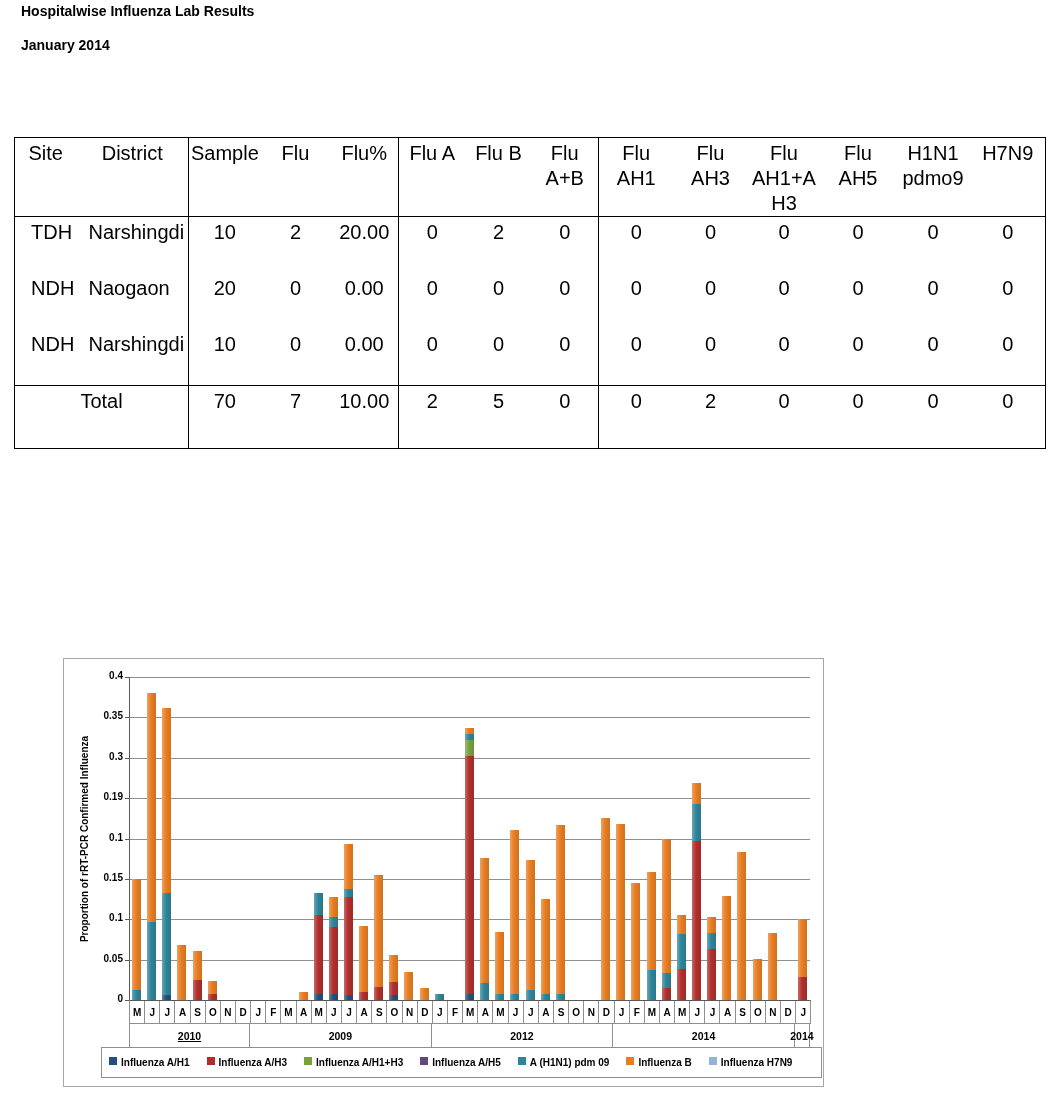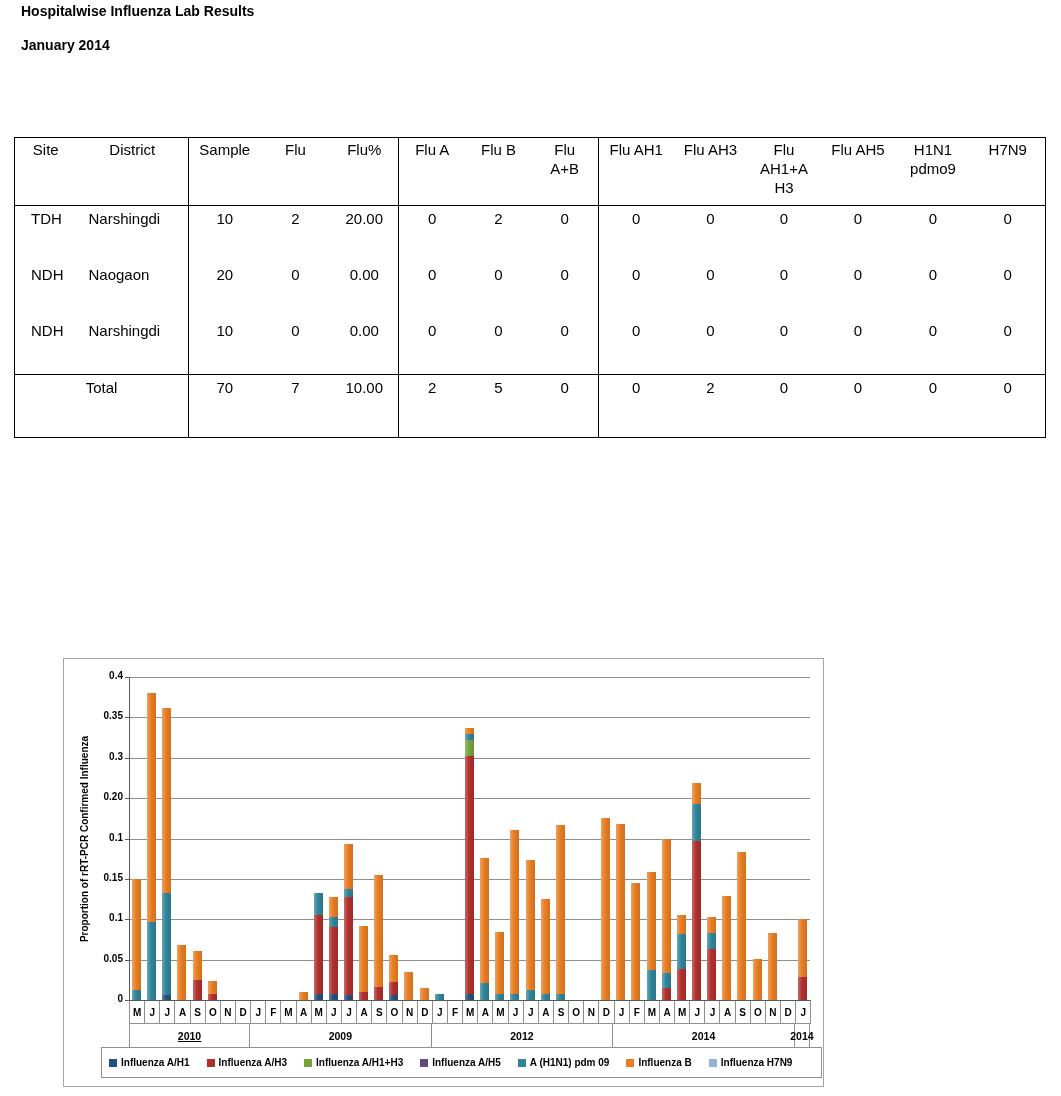--- a/index.html
+++ b/index.html
@@ -5,21 +5,21 @@
   html,body{margin:0;padding:0;background:#fff;}
   body{font-family:"Liberation Sans",sans-serif;color:#000;}
   #page{position:relative;width:1061px;height:1096px;background:#fff;overflow:hidden;}
 
   
   #title{position:absolute;left:21px;top:3px;font-size:14px;font-weight:bold;}
   #subtitle{position:absolute;left:21px;top:37px;font-size:14px;font-weight:bold;}
 
   
   #lab-table{position:absolute;left:14px;top:137px;width:837px;border-collapse:collapse;
-             font-size:15px;table-layout:fixed;}
+             font-size:20px;table-layout:fixed;}
   #lab-table, #lab-table th, #lab-table td{border:0 solid #000;}
   #lab-table{border:1px solid #000;}
   #lab-table th{font-weight:normal;text-align:center;vertical-align:top;padding:3px 2px 0 2px;
                 height:64px;border-bottom:1px solid #000;white-space:pre-line;line-height:1.25;}
   #lab-table td{vertical-align:top;padding:4px 2px 0 2px;height:52px;text-align:center;}
   #lab-table td.site{text-align:left;padding-left:16px;}
   #lab-table td.district{text-align:left;padding-left:12px;}
   #lab-table .gb{border-right:1px solid #000;}
   #lab-table tr.total-row td{border-top:1px solid #000;height:58px;}
   #lab-table tr.total-row td.tlabel{text-align:center;}
@@ -39,21 +39,21 @@
   #month-row{position:absolute;display:flex;border:1px solid #8f8f8f;border-top:1px solid #595959;}
   .mcell{flex:1;border-right:1px solid #8f8f8f;display:flex;align-items:center;justify-content:center;
          font-size:10px;font-weight:bold;overflow:hidden;}
   .mcell:last-child{border-right:none;}
   #year-row{position:absolute;display:flex;}
   .ycell{border-right:1px solid #8f8f8f;display:flex;align-items:center;justify-content:center;
          font-size:10.5px;font-weight:bold;white-space:nowrap;}
   .ycell:first-child{border-left:1px solid #8f8f8f;text-decoration:underline;}
   #legend{position:absolute;border:1px solid #8f8f8f;display:flex;align-items:center;
           padding-left:7px;gap:17px;}
-  .leg-item{display:flex;align-items:center;gap:4px;}
+  .leg-item{display:flex;gap:4px;}
   .leg-swatch{width:8px;height:8px;display:inline-block;}
   .leg-label{font-size:10px;font-weight:bold;white-space:nowrap;}
 </style>
 </head>
 <body>
 
 <div id="page">
   <div id="title">Hospitalwise Influenza Lab Results</div>
   <div id="subtitle">January 2014</div>
 
@@ -174,21 +174,21 @@
       <div class="ytick" style="left: 61px; top: 260.25px;"></div>
       <div class="ylab" style="left: 15px; top: 253.25px;">0.1</div>
       <div class="gridline" style="left: 65px; width: 681px; top: 219.875px;"></div>
       <div class="ytick" style="left: 61px; top: 219.875px;"></div>
       <div class="ylab" style="left: 15px; top: 212.875px;">0.15</div>
       <div class="gridline" style="left: 65px; width: 681px; top: 179.5px;"></div>
       <div class="ytick" style="left: 61px; top: 179.5px;"></div>
       <div class="ylab" style="left: 15px; top: 172.5px;">0.1</div>
       <div class="gridline" style="left: 65px; width: 681px; top: 139.125px;"></div>
       <div class="ytick" style="left: 61px; top: 139.125px;"></div>
-      <div class="ylab" style="left: 15px; top: 132.125px;">0.20</div>
+      <div class="ylab" style="left: 15px; top: 132.125px;">0.19</div>
       <div class="gridline" style="left: 65px; width: 681px; top: 98.75px;"></div>
       <div class="ytick" style="left: 61px; top: 98.75px;"></div>
       <div class="ylab" style="left: 15px; top: 91.75px;">0.3</div>
       <div class="gridline" style="left: 65px; width: 681px; top: 58.375px;"></div>
       <div class="ytick" style="left: 61px; top: 58.375px;"></div>
       <div class="ylab" style="left: 15px; top: 51.375px;">0.35</div>
       <div class="gridline" style="left: 65px; width: 681px; top: 18px;"></div>
       <div class="ytick" style="left: 61px; top: 18px;"></div>
       <div class="ylab" style="left: 15px; top: 11px;">0.4</div>
       <div class="yaxis-line" style="left: 65px; top: 18px; height: 323px;"></div>

